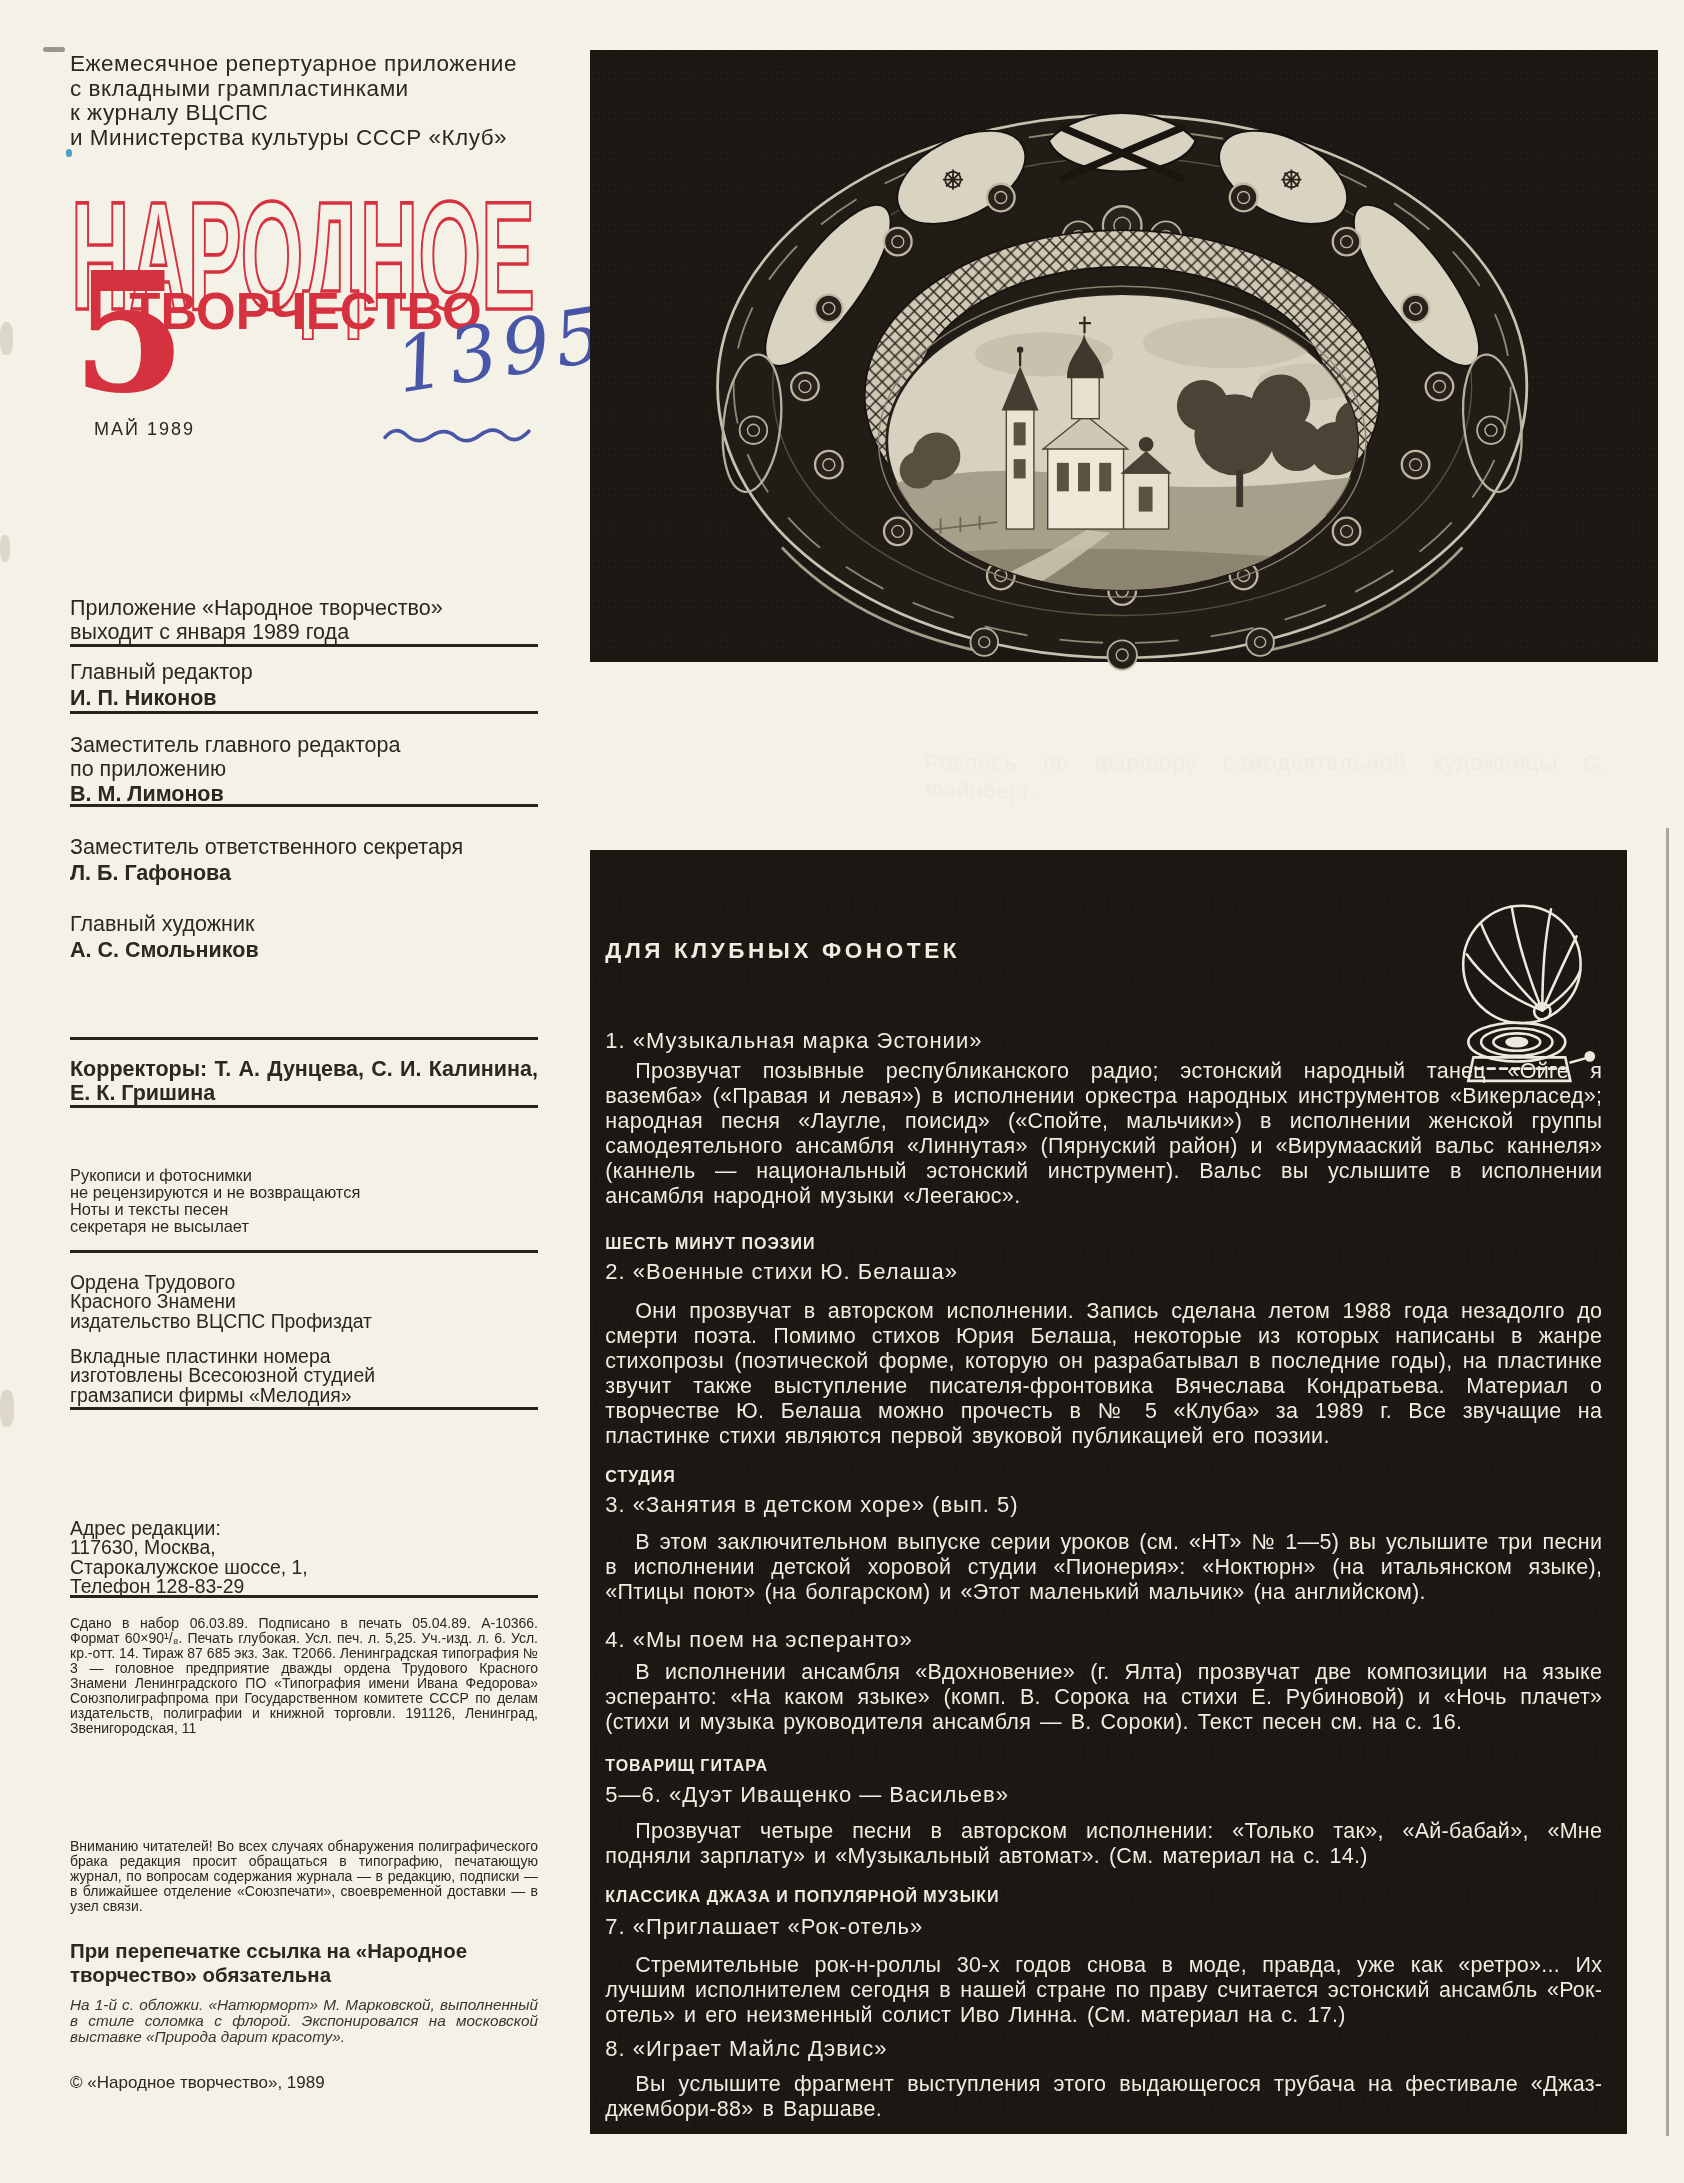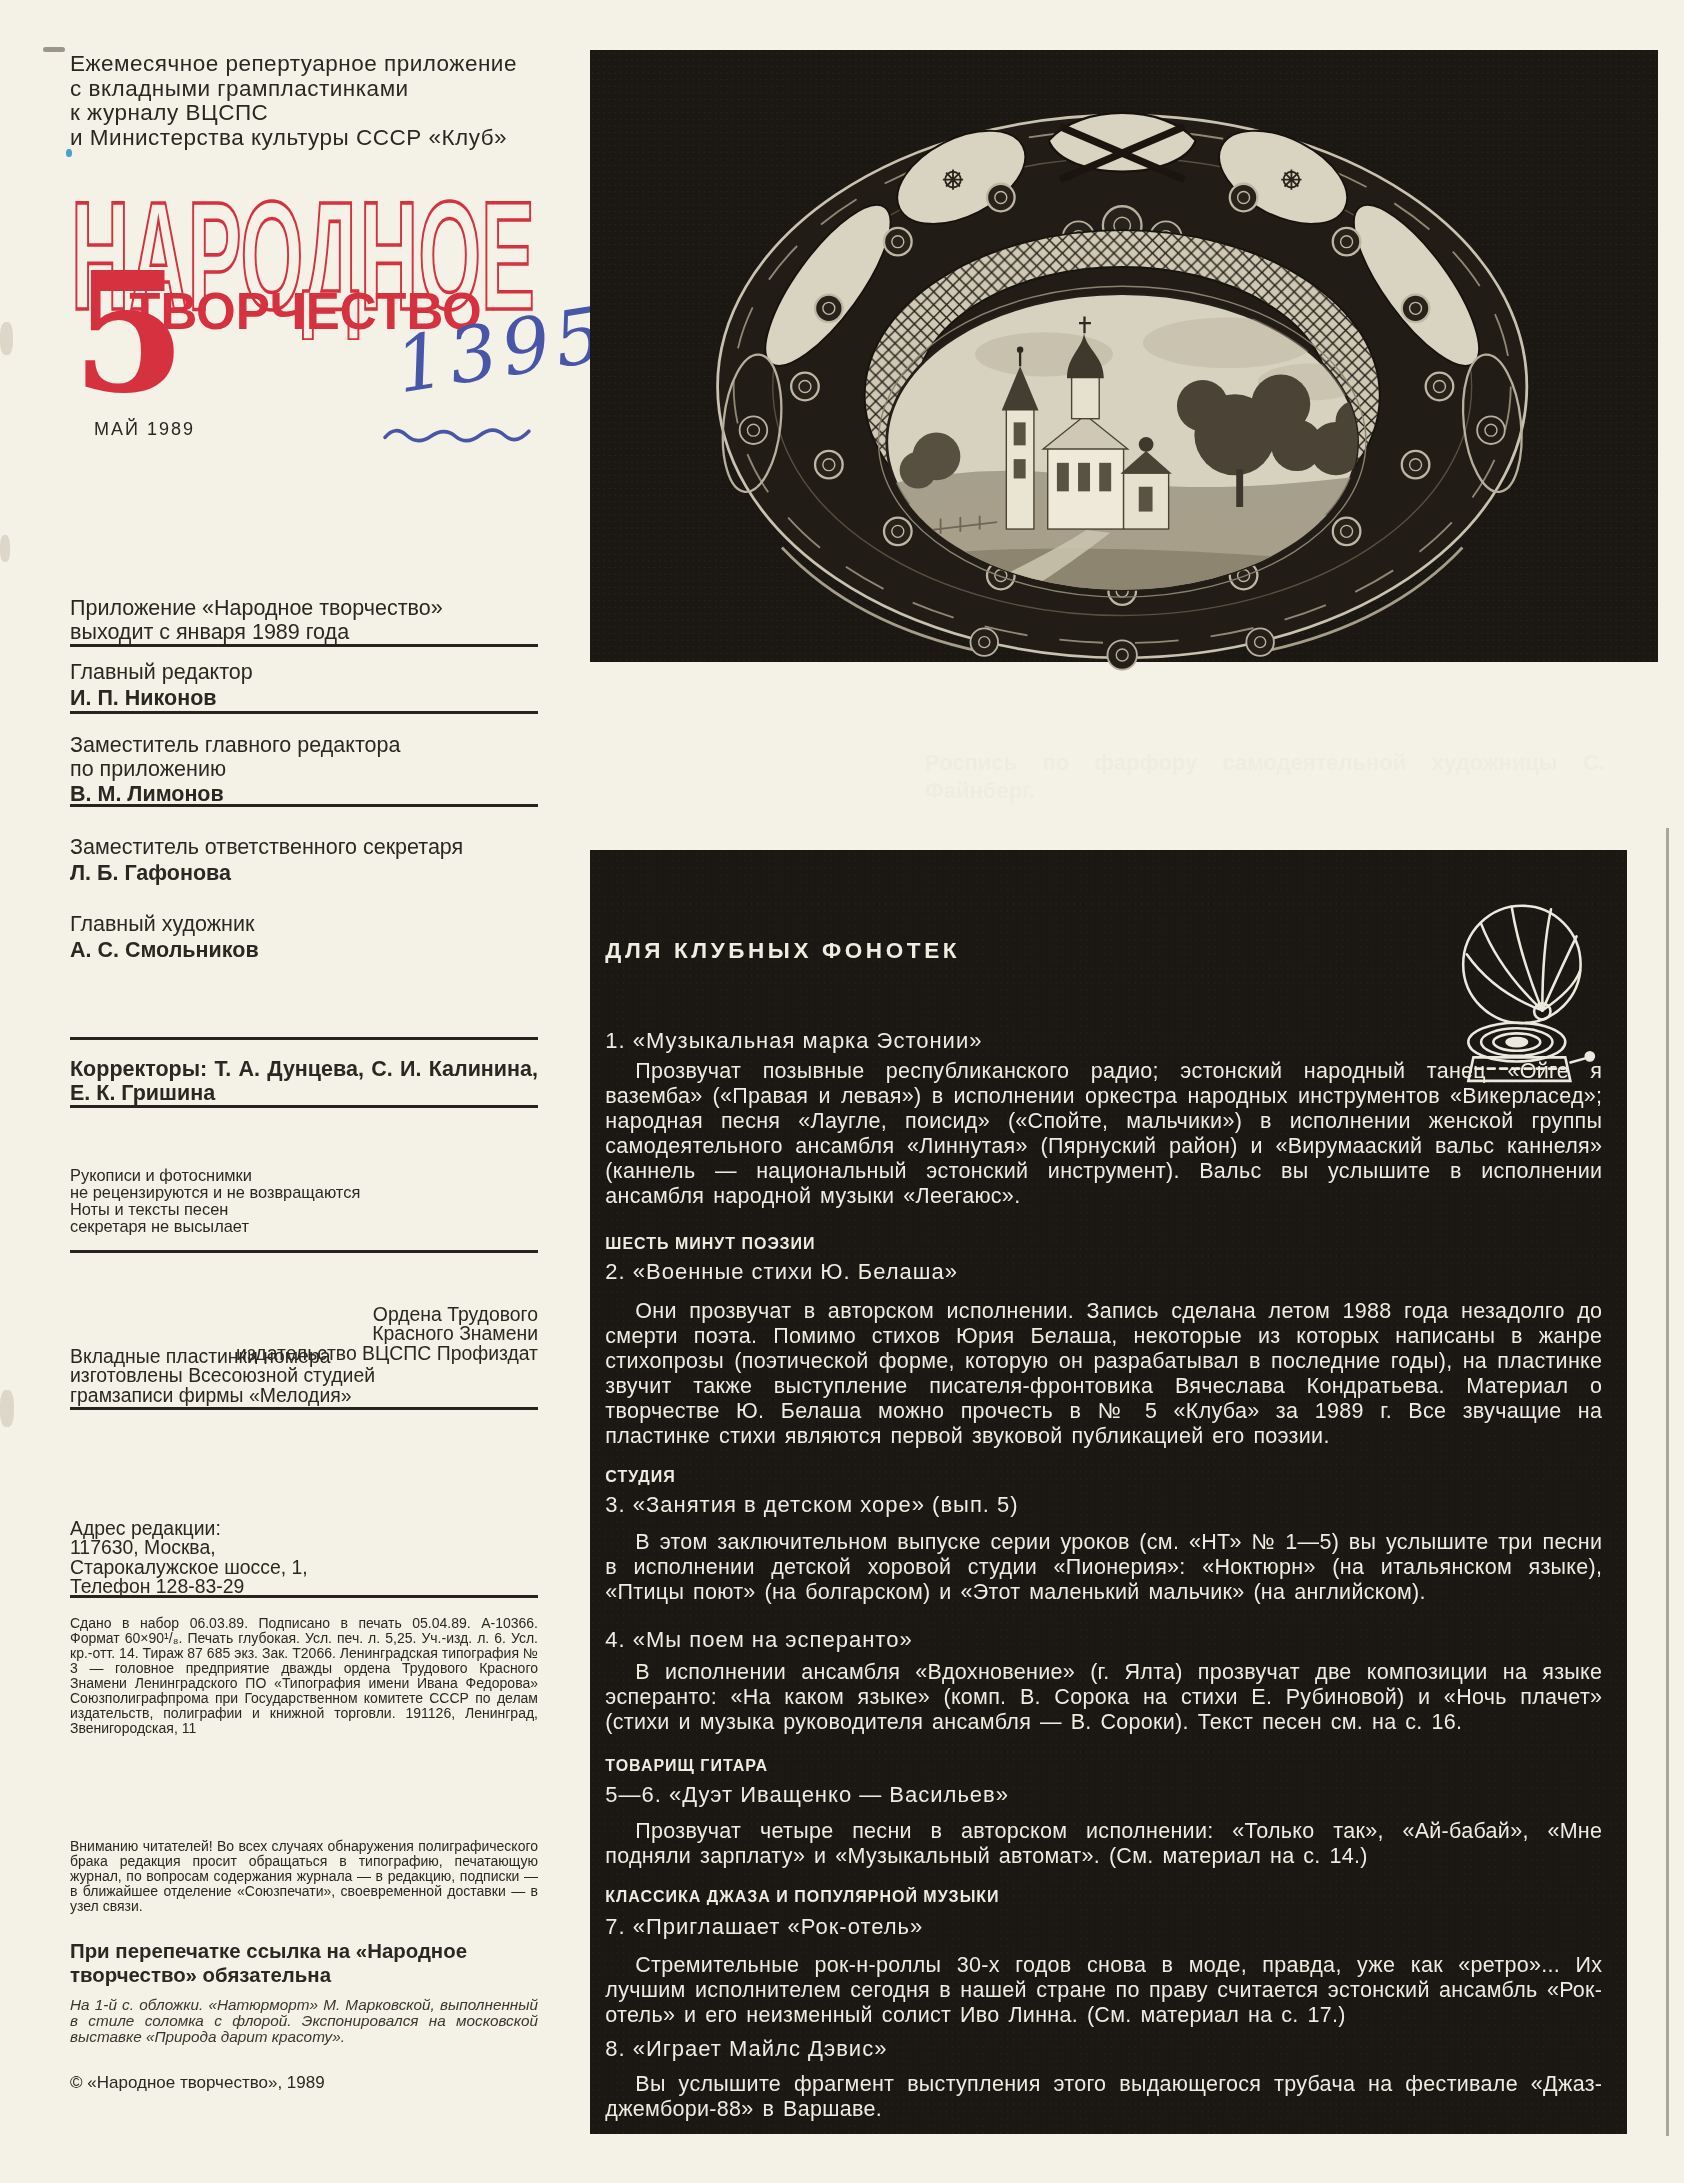--- a/index.html
+++ b/index.html
@@ -119,21 +119,21 @@
 
   <div class="abs lcol smallblock" style="top:1167px;">
     <div>Рукописи и фотоснимки</div>
     <div>не рецензируются и не возвращаются</div>
     <div>Ноты и тексты песен</div>
     <div>секретаря не высылает</div>
   </div>
 
   <div class="abs rule" style="top:1250px;"></div>
 
-  <div class="abs lcol midblock" style="top:1305px;text-align:right;">
+  <div class="abs lcol midblock" style="top:1273px;">
     <div>Ордена Трудового</div>
     <div>Красного Знамени</div>
     <div>издательство ВЦСПС Профиздат</div>
   </div>
 
   <div class="abs lcol midblock" style="top:1347px;">
     <div>Вкладные пластинки номера</div>
     <div>изготовлены Всесоюзной студией</div>
     <div>грамзаписи фирмы «Мелодия»</div>
   </div>

